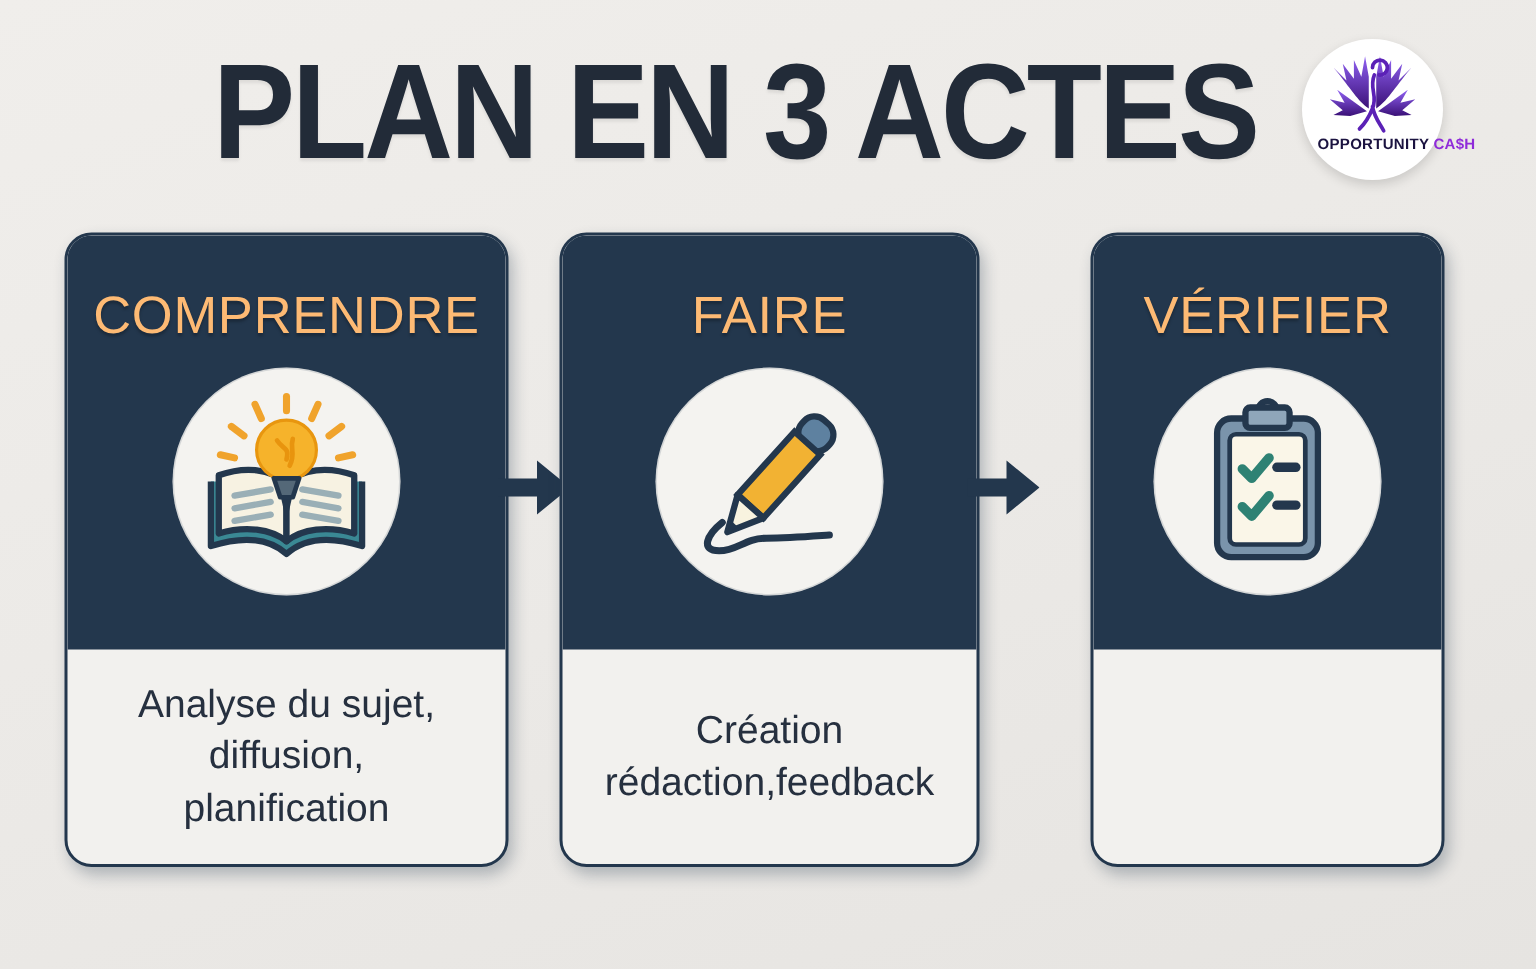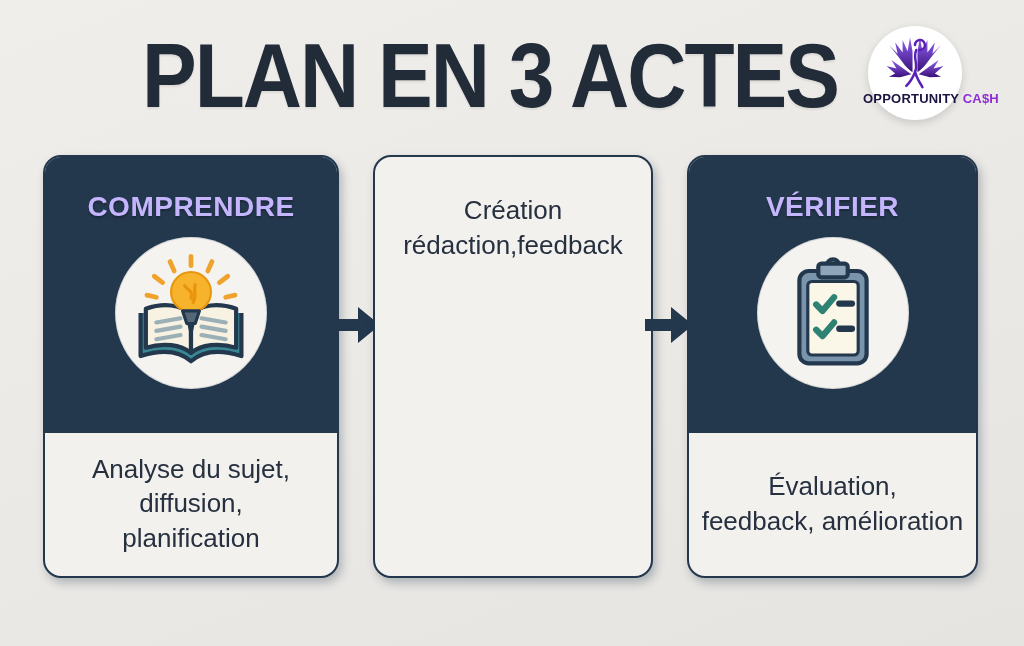--- a/index.html
+++ b/index.html
@@ -24,43 +24,43 @@
   }
   
   .logo {
     position:absolute; left:868px; top:26px; width:94px; height:94px;
     background:#FFFFFF; border-radius:50%;
     box-shadow:0 3px 8px rgba(0,0,0,0.15);
     display:flex; flex-direction:column; align-items:center; justify-content:flex-start;
   }
   .logo svg { margin-top:9px; }
   .logo-text {
-    font-size:13px; font-weight:bold; letter-spacing:0.2px;
+    font-size:10px; font-weight:bold; letter-spacing:0.2px;
     margin-top:0px; white-space:nowrap;padding-left:32px;
   }
   .logo-text .brand-primary { color:#1B1340; }
   .logo-text .brand-accent  { color:#8F2BD9; }
   
   .card {
     position:absolute; top:155px; height:423px;
     background:#F2F1EE;
     border:2px solid #23374D; border-radius:18px;
     box-sizing:border-box; overflow:hidden;
     box-shadow:3px 5px 10px rgba(35,55,77,0.30);
   }
   .card-1 { left:43px;  width:296px; }
   .card-2 { left:373px; width:280px; }
-  .card-3 { left:687px; width:291px; }
+  .card-3 { left:727px; width:236px; }
   .card-header {
     height:276px; background:#23374D;
     display:flex; flex-direction:column; align-items:center;
   }
   .card-title {
     margin-top:34px;
-    color:#c4b5fd; font-size:28px; font-weight:bold; letter-spacing:0.5px;
+    color:#fdba74; font-size:35px; font-weight:normal; letter-spacing:0.5px;
     text-shadow:0 2px 2px rgba(0,0,0,0.25);
   }
   .icon-circle {
     margin-top:14px; width:152px; height:152px; border-radius:50%;
     background:#F4F3F0;
     display:flex; align-items:center; justify-content:center;
     box-shadow:inset 0 0 0 1px rgba(35,55,77,0.15);
   }
   .card-body {
     height:141px; display:flex; align-items:center; justify-content:center;
@@ -142,20 +142,34 @@
 diffusion,
 planification</div>
     </div>
   </div>
 
   <svg class="flow-arrow flow-arrow-1" viewBox="0 0 48 42">
     <polygon points="0,15 26,15 26,3 48,21 26,39 26,27 0,27" fill="#23374D"></polygon>
   </svg>
 
   <div class="card card-2">
+    <div class="card-header">
+      <div class="card-title">FAIRE</div>
+      <div class="icon-circle">
+        <svg width="126" height="126" viewBox="0 0 120 120">
+          <g transform="rotate(42 64 58)">
+            <rect x="53" y="10" width="22" height="20" rx="9" fill="#5E81A0" stroke="#23374D" stroke-width="4"></rect>
+            <rect x="53" y="28" width="22" height="54" fill="#F2B233" stroke="#23374D" stroke-width="4"></rect>
+            <path d="M53,82 L75,82 L64,104 Z" fill="#F8F3DF" stroke="#23374D" stroke-width="4" stroke-linejoin="round"></path>
+            <path d="M61,97 L67,97 L64,104 Z" fill="#23374D"></path>
+          </g>
+          <path d="M30,86 C20,94 16,104 28,104 C40,104 44,96 58,96 C72,96 84,95 98,94" stroke="#23374D" stroke-width="4.5" fill="none" stroke-linecap="round"></path>
+        </svg>
+      </div>
+    </div>
     <div class="card-body">
       <div class="card-desc">Création
 rédaction,feedback</div>
     </div>
   </div>
 
   <svg class="flow-arrow flow-arrow-2" viewBox="0 0 48 42">
     <polygon points="0,15 26,15 26,3 48,21 26,39 26,27 0,27" fill="#23374D"></polygon>
   </svg>
 
@@ -168,19 +182,15 @@
           <rect x="36" y="30" width="48" height="70" rx="4" fill="#FAF6E8" stroke="#23374D" stroke-width="3"></rect>
           <circle cx="60" cy="15" r="6" fill="none" stroke="#23374D" stroke-width="4"></circle>
           <rect x="46" y="13" width="28" height="13" rx="3" fill="#8FA6BA" stroke="#23374D" stroke-width="4"></rect>
           <path d="M44,52 L50,58 L61,45" stroke="#2E8274" stroke-width="6" fill="none" stroke-linecap="round" stroke-linejoin="round"></path>
           <path d="M44,76 L50,82 L61,69" stroke="#2E8274" stroke-width="6" fill="none" stroke-linecap="round" stroke-linejoin="round"></path>
           <line x1="66" y1="51" x2="78" y2="51" stroke="#23374D" stroke-width="6" stroke-linecap="round"></line>
           <line x1="66" y1="75" x2="78" y2="75" stroke="#23374D" stroke-width="6" stroke-linecap="round"></line>
         </svg>
       </div>
     </div>
-    <div class="card-body">
-      <div class="card-desc">Évaluation,
-feedback, amélioration</div>
-    </div>
   </div>
 
 </div>
 
 </body></html>

